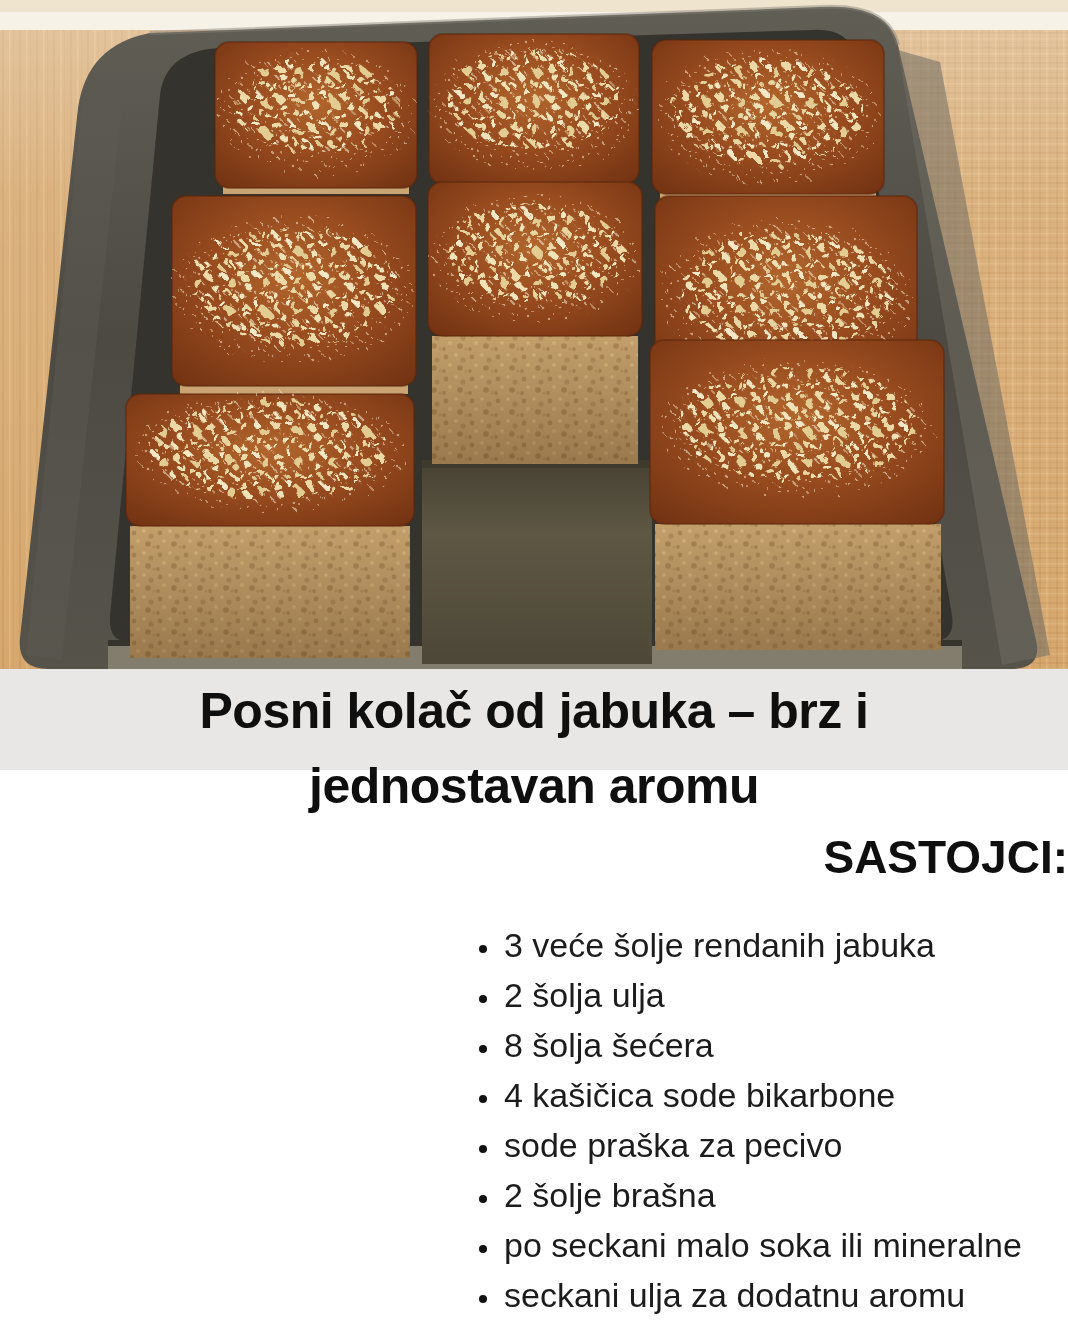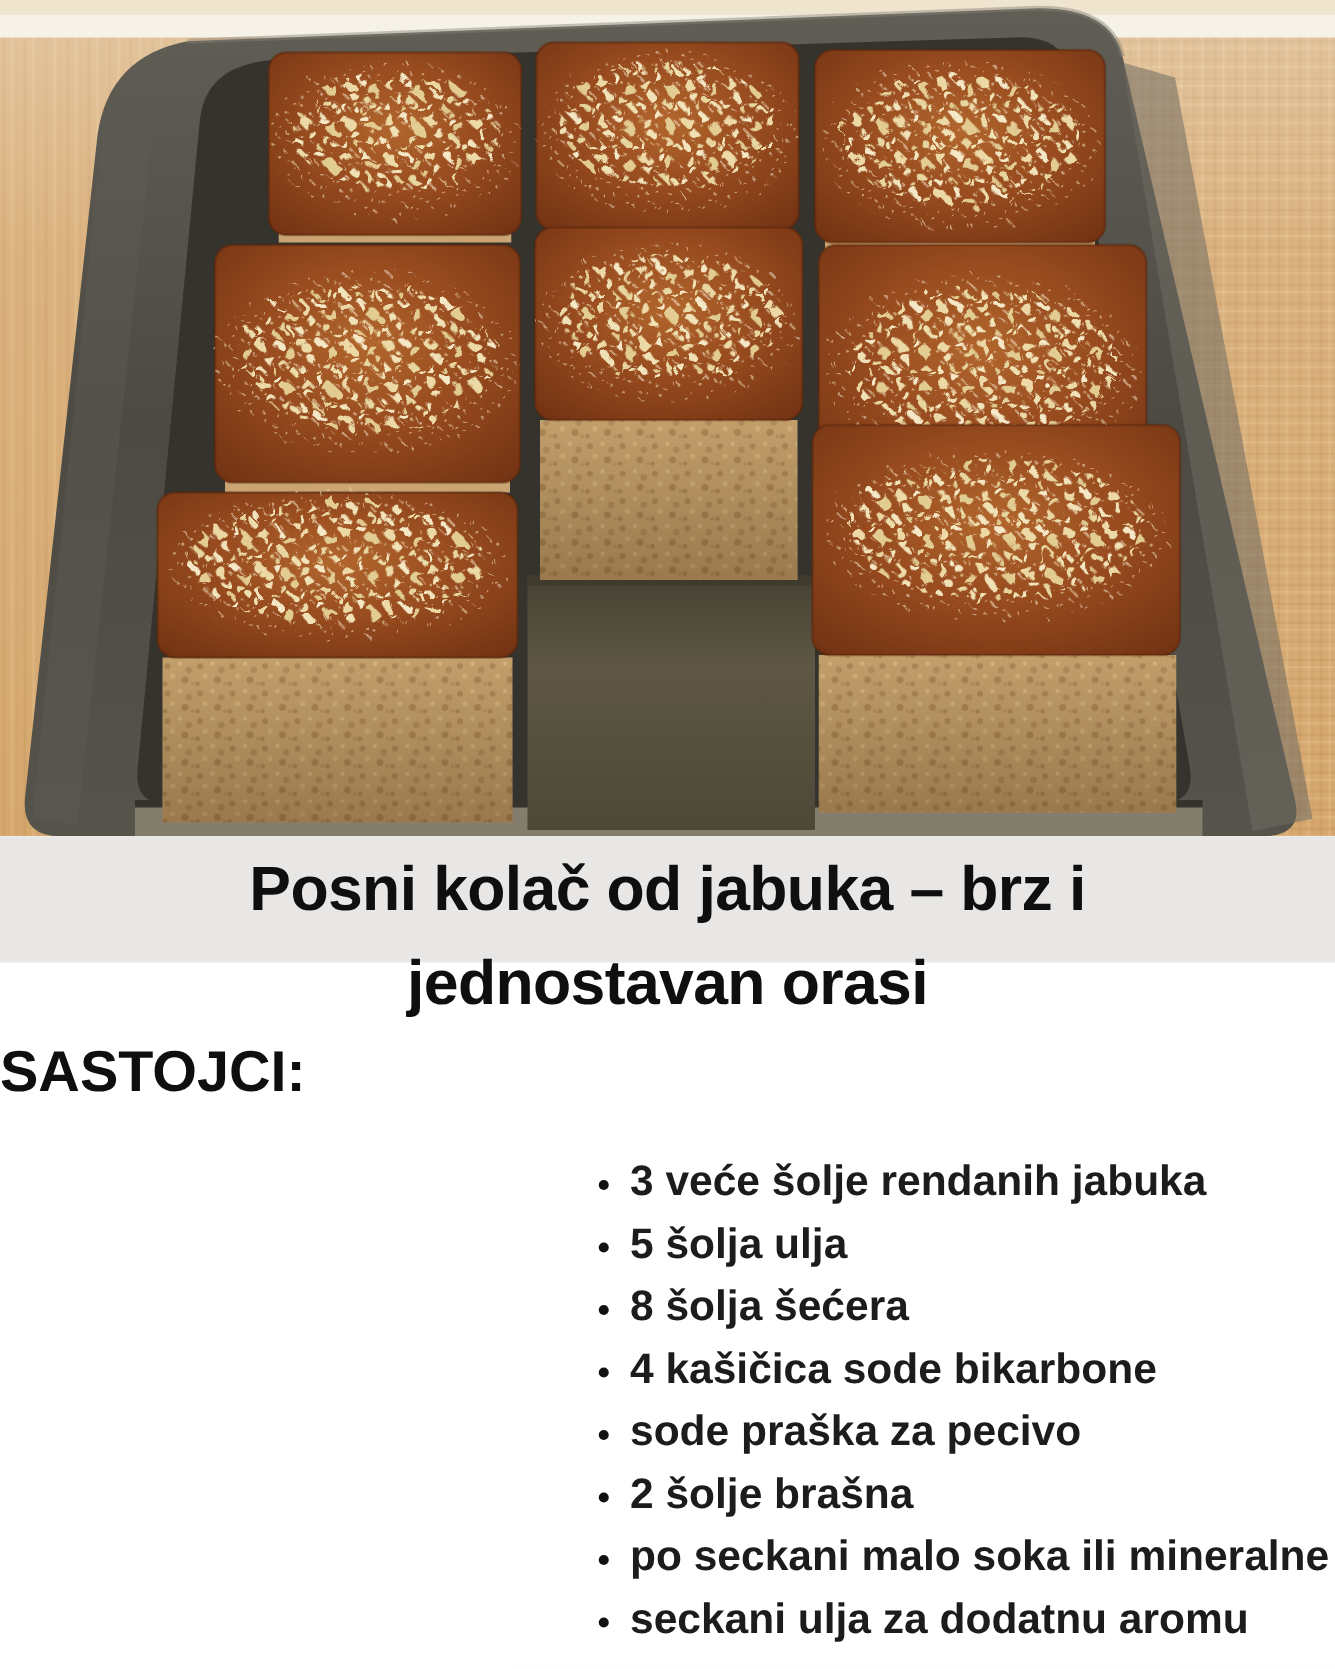--- a/index.html
+++ b/index.html
@@ -10,25 +10,25 @@
   .photo svg{display:block;}
 
   .caption{position:relative;width:1068px;height:666px;background:#ffffff;}
   .gray-band{position:absolute;top:0;left:0;width:100%;height:101px;background:#e8e7e5;}
 
   .title{position:relative;margin:0;padding-top:5px;text-align:center;
          font-size:50px;line-height:75px;font-weight:800;color:#0f0f0f;
          letter-spacing:-0.5px;}
   .title .line{display:block;}
 
-  .section{position:relative;margin:6px 0 0;text-align:left;
+  .section{position:relative;margin:6px 0 0;text-align:right;
            font-size:46px;line-height:54px;font-weight:800;color:#0f0f0f;}
 
   .ingredients{margin:36px 0 0 470px;padding:0 0 0 32px;
-               font-size:34px;line-height:50px;color:#1c1c1c;font-weight:bold;}
+               font-size:34px;line-height:50px;color:#1c1c1c;}
   .ingredients li{list-style:disc;white-space:nowrap;padding-left:2px;}
   .ingredients li::marker{color:#111111;font-size:0.78em;}
 </style>
 </head>
 <body>
 
 <div class="page">
 
   <div class="photo">
     <svg width="1068" height="669" viewBox="0 0 1068 669" xmlns="http://www.w3.org/2000/svg">
@@ -187,28 +187,28 @@
         <ellipse cx="797" cy="424" rx="120" ry="56" fill="url(#crumbs)" filter="url(#rough)"></ellipse>
       </g>
     </svg>
   </div>
 
   <div class="caption">
     <div class="gray-band"></div>
 
     <h1 class="title">
       <span class="line">Posni kolač od jabuka – brz i</span>
-      <span class="line">jednostavan orasi</span>
+      <span class="line">jednostavan aromu</span>
     </h1>
 
     <h2 class="section">SASTOJCI:</h2>
 
     <ul class="ingredients">
       <li>3 veće šolje rendanih jabuka</li>
-      <li>5 šolja ulja</li>
+      <li>2 šolja ulja</li>
       <li>8 šolja šećera</li>
       <li>4 kašičica sode bikarbone</li>
       <li>sode praška za pecivo</li>
       <li>2 šolje brašna</li>
       <li>po seckani malo soka ili mineralne</li>
       <li>seckani ulja za dodatnu aromu</li>
     </ul>
   </div>
 
 </div>

